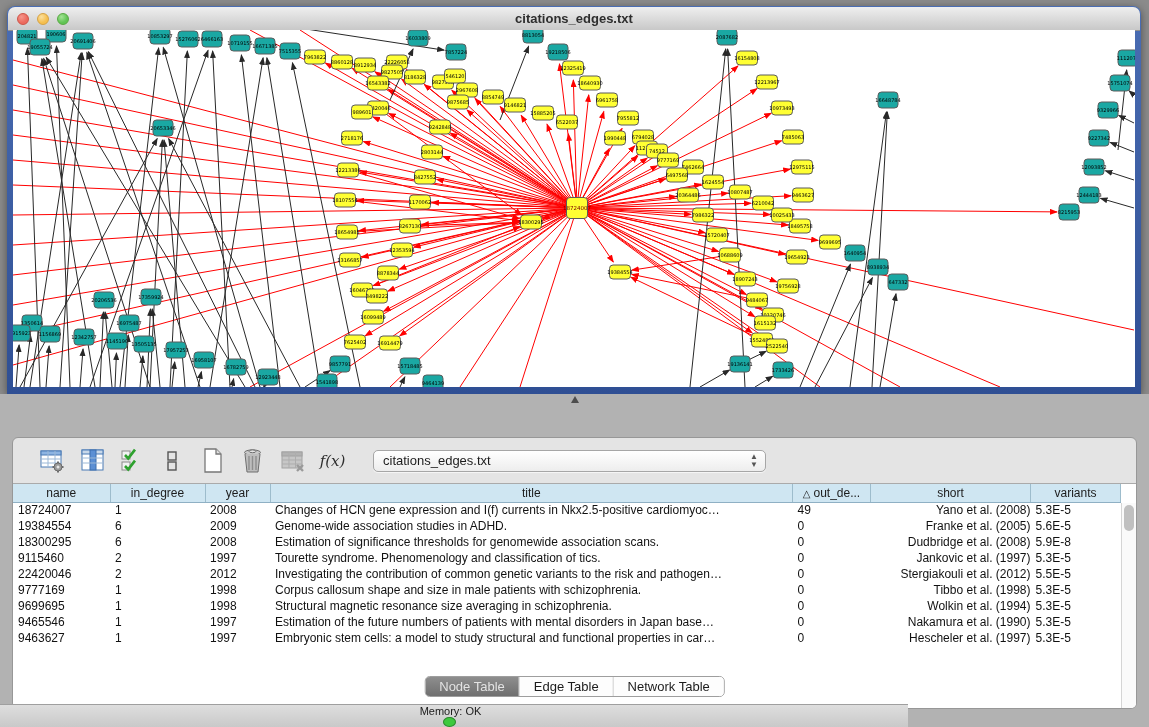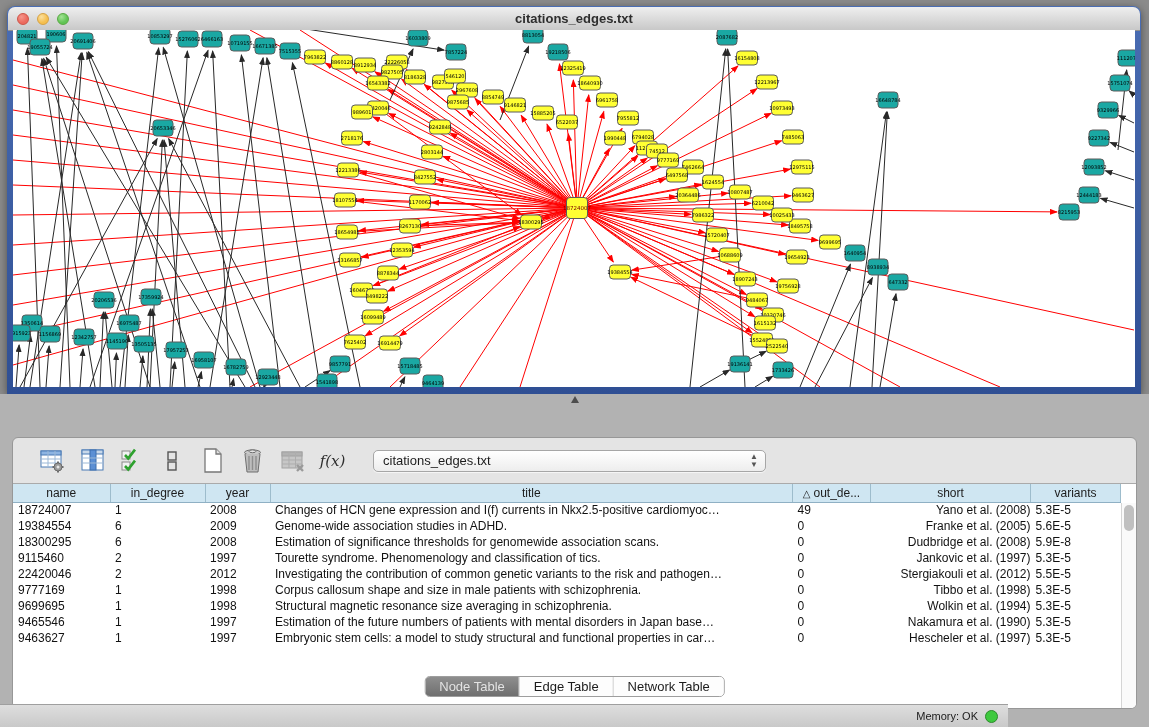--- a/index.html
+++ b/index.html
@@ -66,23 +66,23 @@
   
   .tabs { position:absolute; top:676px; left:50%; transform:translateX(-50%);
     display:flex; border:1px solid #9e9e9e; border-radius:5px; overflow:hidden;
     background:#ffffff; box-shadow:0 1px 0 rgba(255,255,255,.6); }
   .tab { font-size:13px; padding:2px 14px; height:19px; display:flex; align-items:center;
     color:#1c1c1c; background:#fdfdfd; border-right:1px solid #c4c4c4; }
   .tab:last-child { border-right:none; }
   .tab.selected { background:linear-gradient(#8e8e8e,#6f6f6f); color:#e3e3e3; }
 
   
-  .statusbar { position:absolute; left:0; bottom:0; width:1008px; height:23px;
+  .statusbar { position:absolute; left:0; bottom:0; width:908px; height:23px;
     background:linear-gradient(#dedede,#c9c9c9); border-top:1px solid #9f9f9f;
-    display:flex; align-items:center; justify-content:flex-end; }
+    display:flex; align-items:center; justify-content:flex-end;flex-direction:column; }
   .mem-label { font-size:11px; color:#1b1b1b; margin-right:7px; }
   .mem-dot { width:13px; height:13px; border-radius:50%; border:1px solid #2c8a2c; margin-right:10px; }
 </style>
 </head>
 <body>
 
 <div class="stage">
 
   <div class="net-window">
     <div class="titlebar">

